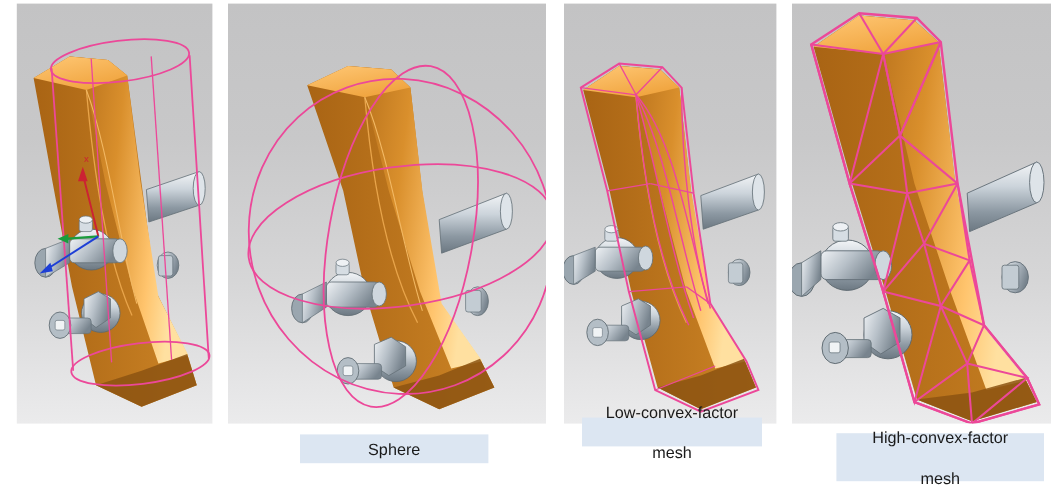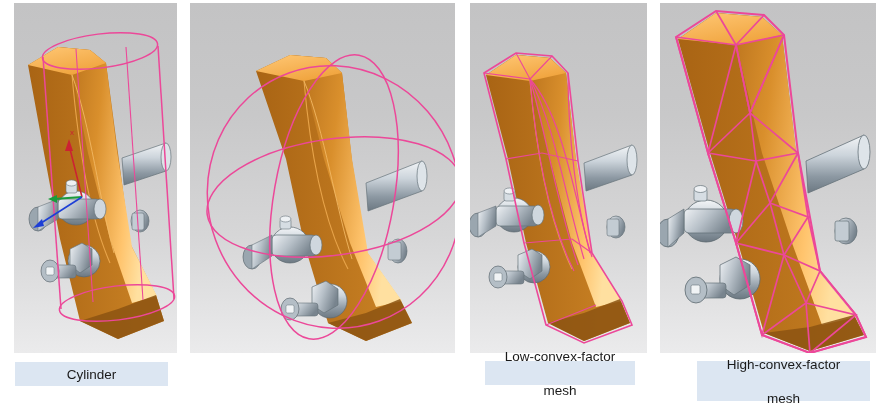--- a/index.html
+++ b/index.html
@@ -15,21 +15,21 @@
 
   .scene{position:absolute;left:0;top:0;width:100%;height:100%;}
   .scene svg{display:block;width:100%;height:100%;}
 
   .label{position:absolute;background:#dce6f2;color:#1a1a1a;
          font-size:13.5px;line-height:17px;text-align:center;
          display:flex;align-items:center;justify-content:center;}
   .label span{display:block;padding:0 4px;}
   .l1{left:15px;top:362px;width:153px;height:24px;}
   .l2{left:250px;top:362px;width:157px;height:24px;}
-  .l3{left:485px;top:361px;width:150px;height:24px;text-align:center;}
+  .l3{left:485px;top:348px;width:150px;height:24px;text-align:center;}
   .l4{left:697px;top:361px;width:173px;height:40px;}
 </style>
 </head>
 <body>
 
 <div class="figure">
 
   <div class="panel p1">
     <div class="scene">
       <svg viewBox="0 0 163 350" preserveAspectRatio="none">
@@ -369,22 +369,22 @@
             <path d="M196,312 L160,268"></path>
             <path d="M150,350 L206,334 L196,312"></path>
             <path d="M90,110 L124,32"></path>
             <path d="M90,110 L96,158"></path>
           </g>
         </g>
       </svg>
     </div>
   </div>
 
-  <div class="label l1">
-    <span>Cylinder</span>
+  <div class="label l2">
+    <span>Sphere</span>
   </div>
   <div class="label l3">
     <span>
       <span>Low-convex-factor</span><br>
       <span>mesh</span>
     </span>
   </div>
   <div class="label l4">
     <span>
       <span>High-convex-factor</span><br>

